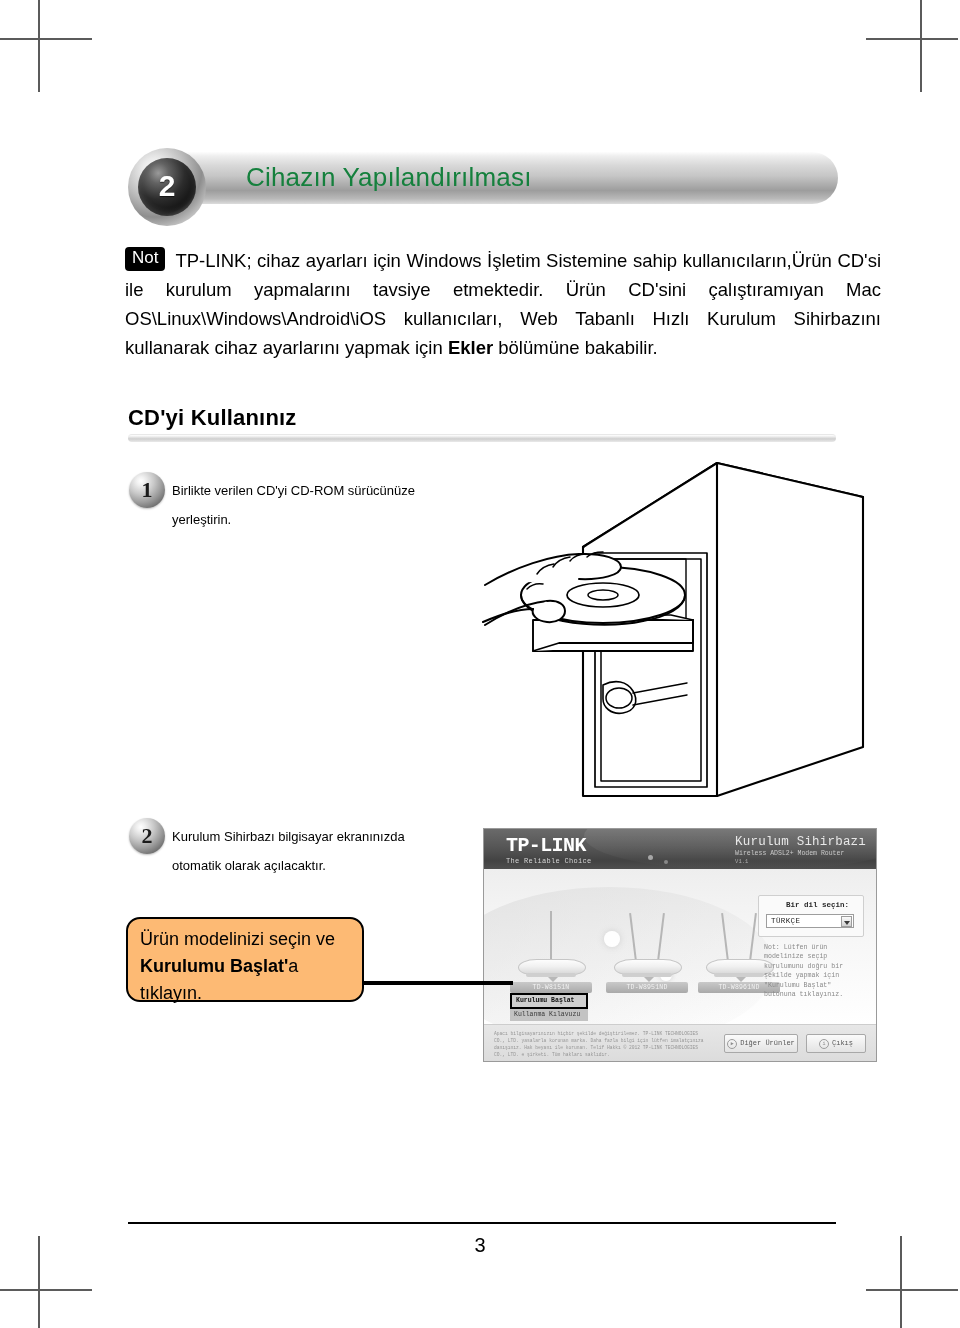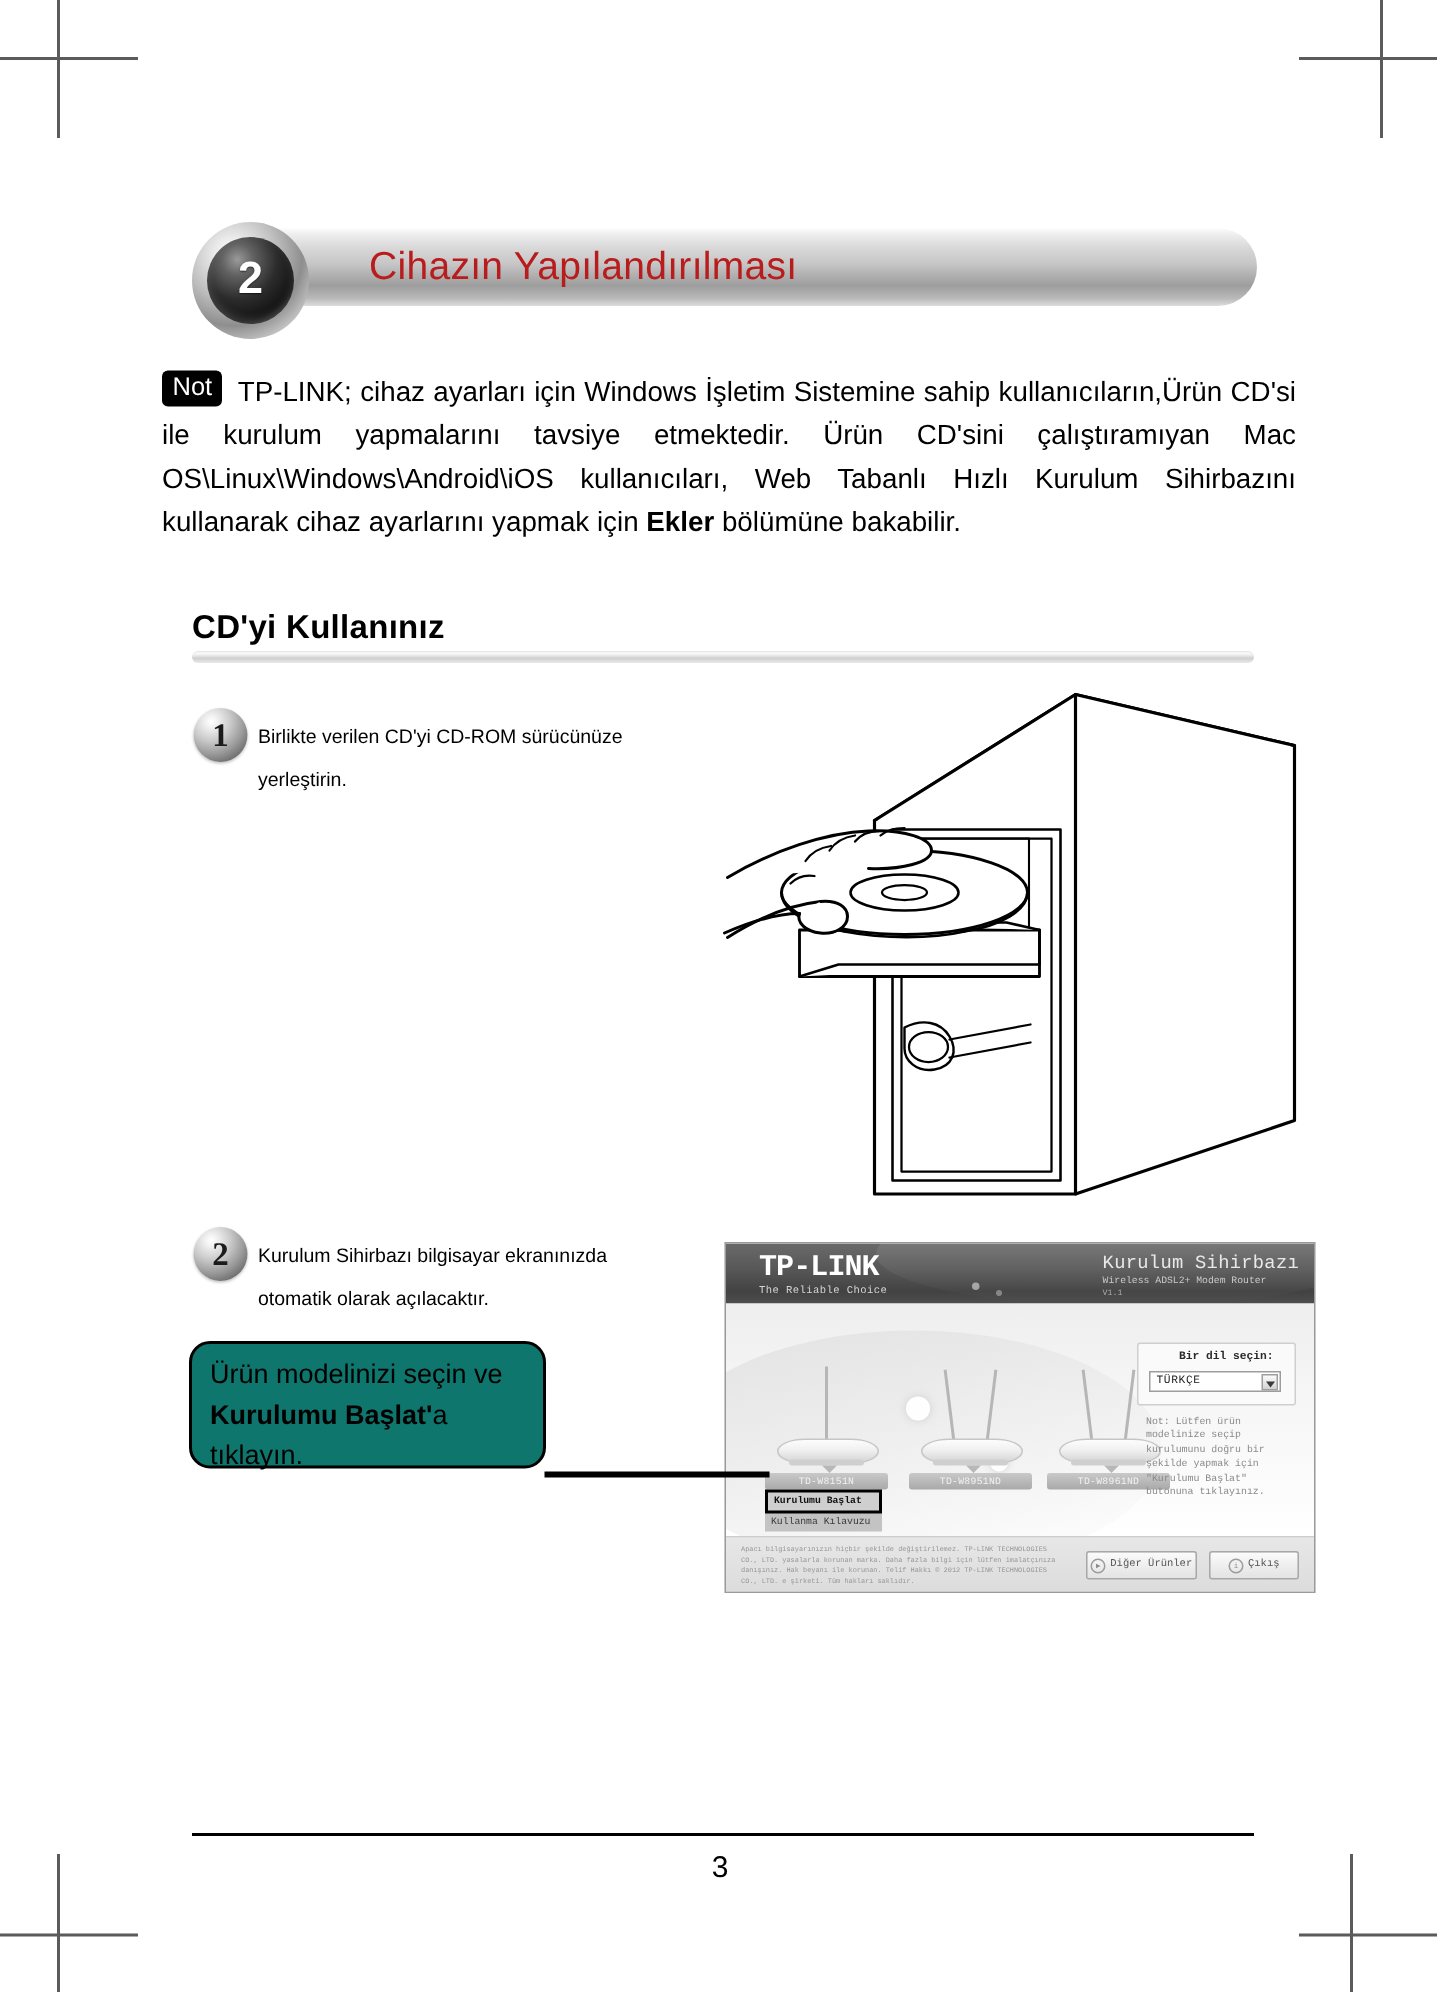--- a/index.html
+++ b/index.html
@@ -20,41 +20,41 @@
   }
   #section-bar{
     position:absolute;left:48px;top:4px;width:662px;height:52px;
     border-radius:0 26px 26px 0;
     background:linear-gradient(to bottom,
       #fdfdfd 0%, #eeeeee 8%, #d8d8d8 26%, #c6c6c6 46%,
       #b4b4b4 58%, #9d9d9d 74%, #b9b9b9 90%, #dcdcdc 100%);
   }
   #section-title{
     position:absolute;left:118px;top:14px;
-    font-size:26px;letter-spacing:.2px;color:#b91c1c;white-space:nowrap;
+    font-size:26px;letter-spacing:.2px;color:#15803d;white-space:nowrap;
   }
   #section-badge{
     position:absolute;left:0;top:0;width:78px;height:78px;border-radius:50%;
     background:radial-gradient(circle at 34% 28%, #ffffff 0%, #e9e9e9 16%, #bdbdbd 40%, #8e8e8e 62%, #d3d3d3 84%, #f2f2f2 100%);
     display:flex;align-items:center;justify-content:center;
   }
   #section-badge .ball{
     width:58px;height:58px;border-radius:50%;
     background:radial-gradient(circle at 35% 26%, #9a9a9a 0%, #636363 18%, #2c2c2c 46%, #121212 72%, #3a3a3a 100%);
     display:flex;align-items:center;justify-content:center;
     box-shadow:inset 0 -3px 6px rgba(255,255,255,.18);
   }
   #section-badge .num{
     color:#fff;font-size:30px;font-weight:bold;line-height:1;
     margin-top:-2px;text-shadow:0 1px 1px rgba(0,0,0,.6);
   }
 
   
   #note-block{
-    position:absolute;left:108px;top:246px;width:756px;
+    position:absolute;left:125px;top:246px;width:756px;
   }
   #note-badge{
     float:left;margin:1px 10px 0 0;
     background:#000;color:#fff;border-radius:4px;
     padding:1px 7px 3px 7px;font-size:17px;line-height:20px;
   }
   #note-text{
     font-size:18.5px;line-height:29px;text-align:justify;
   }
   #note-text b{font-weight:bold;}
@@ -89,22 +89,22 @@
     position:absolute;font-size:13px;line-height:29px;
   }
   #step1-text{left:172px;top:476px;width:285px;}
   #step2-text{left:172px;top:822px;width:285px;}
 
   
   #cd-illustration{position:absolute;left:455px;top:455px;width:415px;height:345px;}
 
   
   #callout{
-    position:absolute;left:126px;top:894px;width:238px;height:85px;
-    border:2.5px solid #000;border-radius:14px;background:#0f766e;
+    position:absolute;left:126px;top:917px;width:238px;height:85px;
+    border:2.5px solid #000;border-radius:14px;background:#fdba74;
     box-sizing:border-box;padding:7px 12px;z-index:4;
   }
   #callout .ctext{font-size:18px;line-height:27px;}
   #callout .ctext b{font-weight:bold;}
   #callout-line{
     position:absolute;left:363px;top:981px;width:150px;height:4px;background:#000;z-index:3;
   }
 
   
   #wizard{

